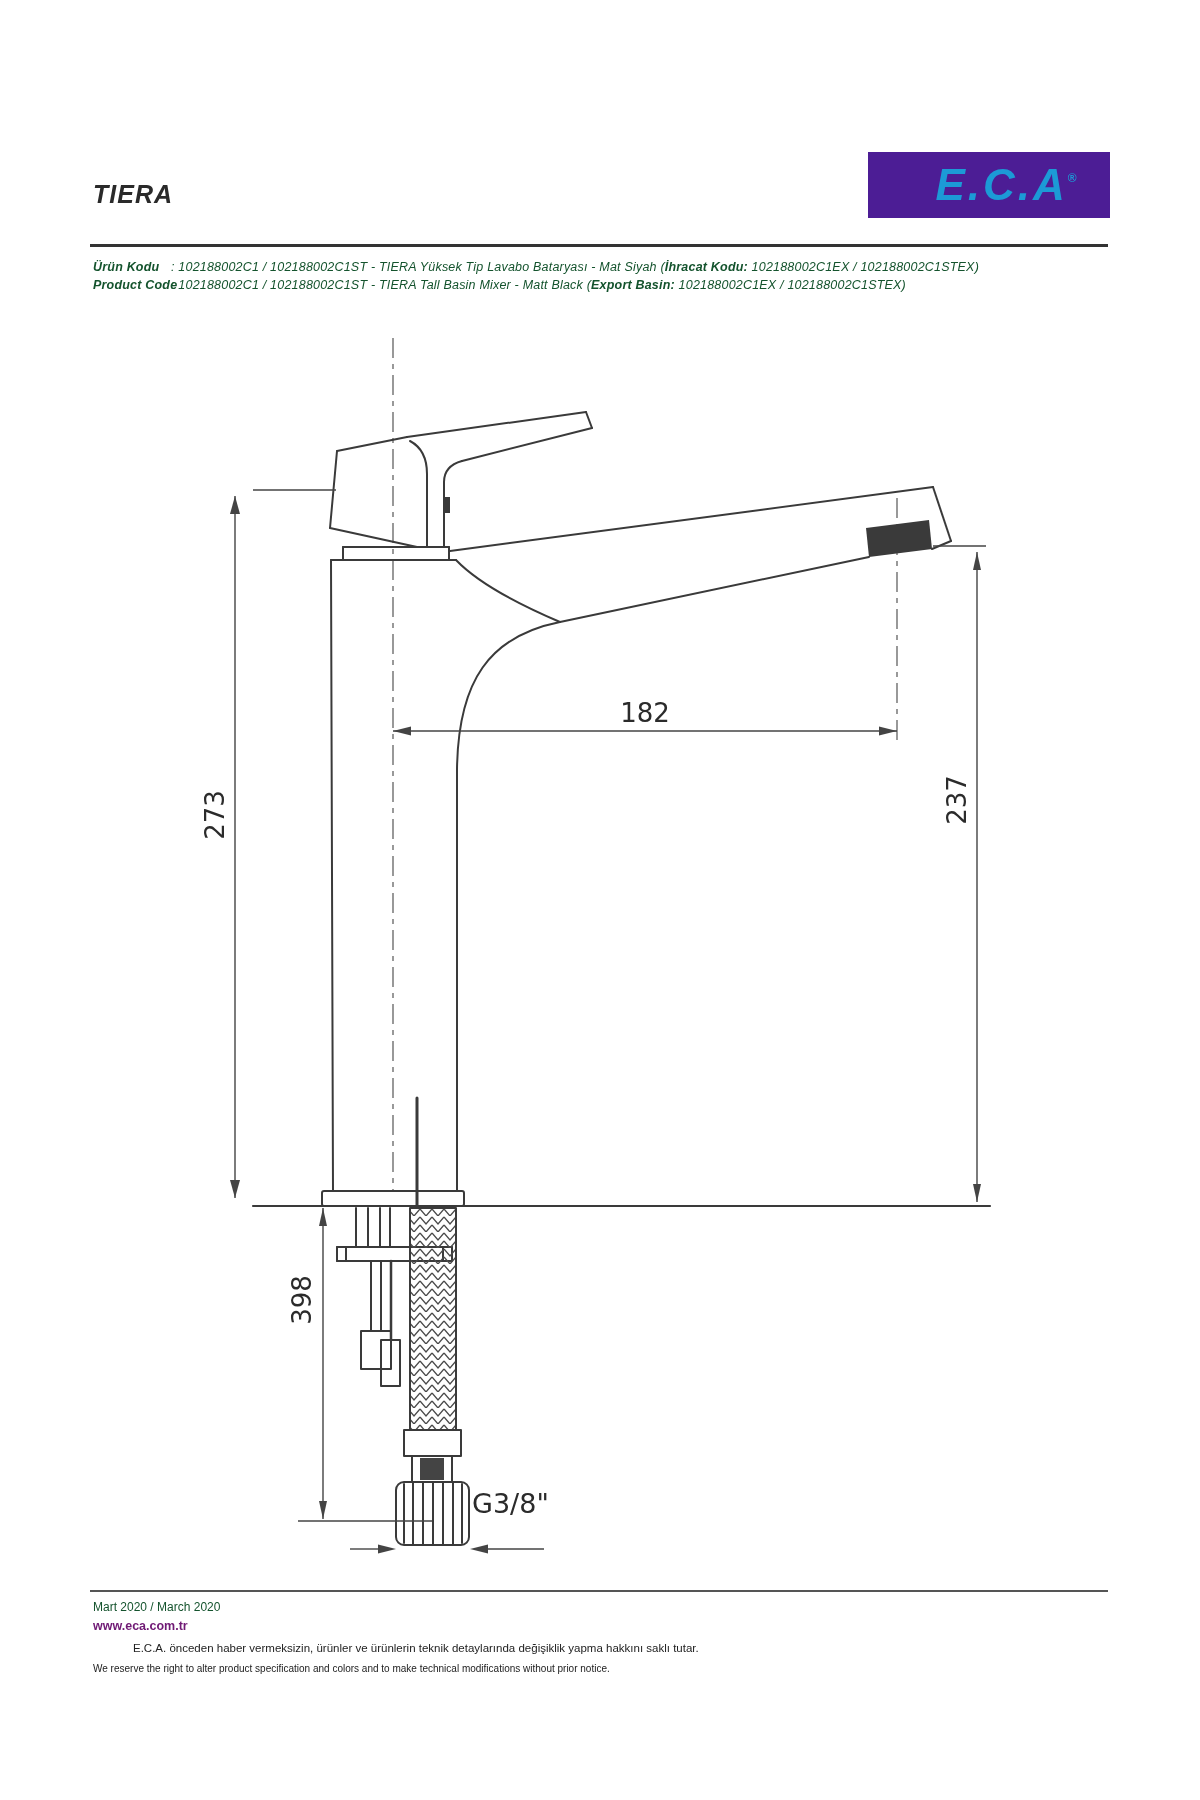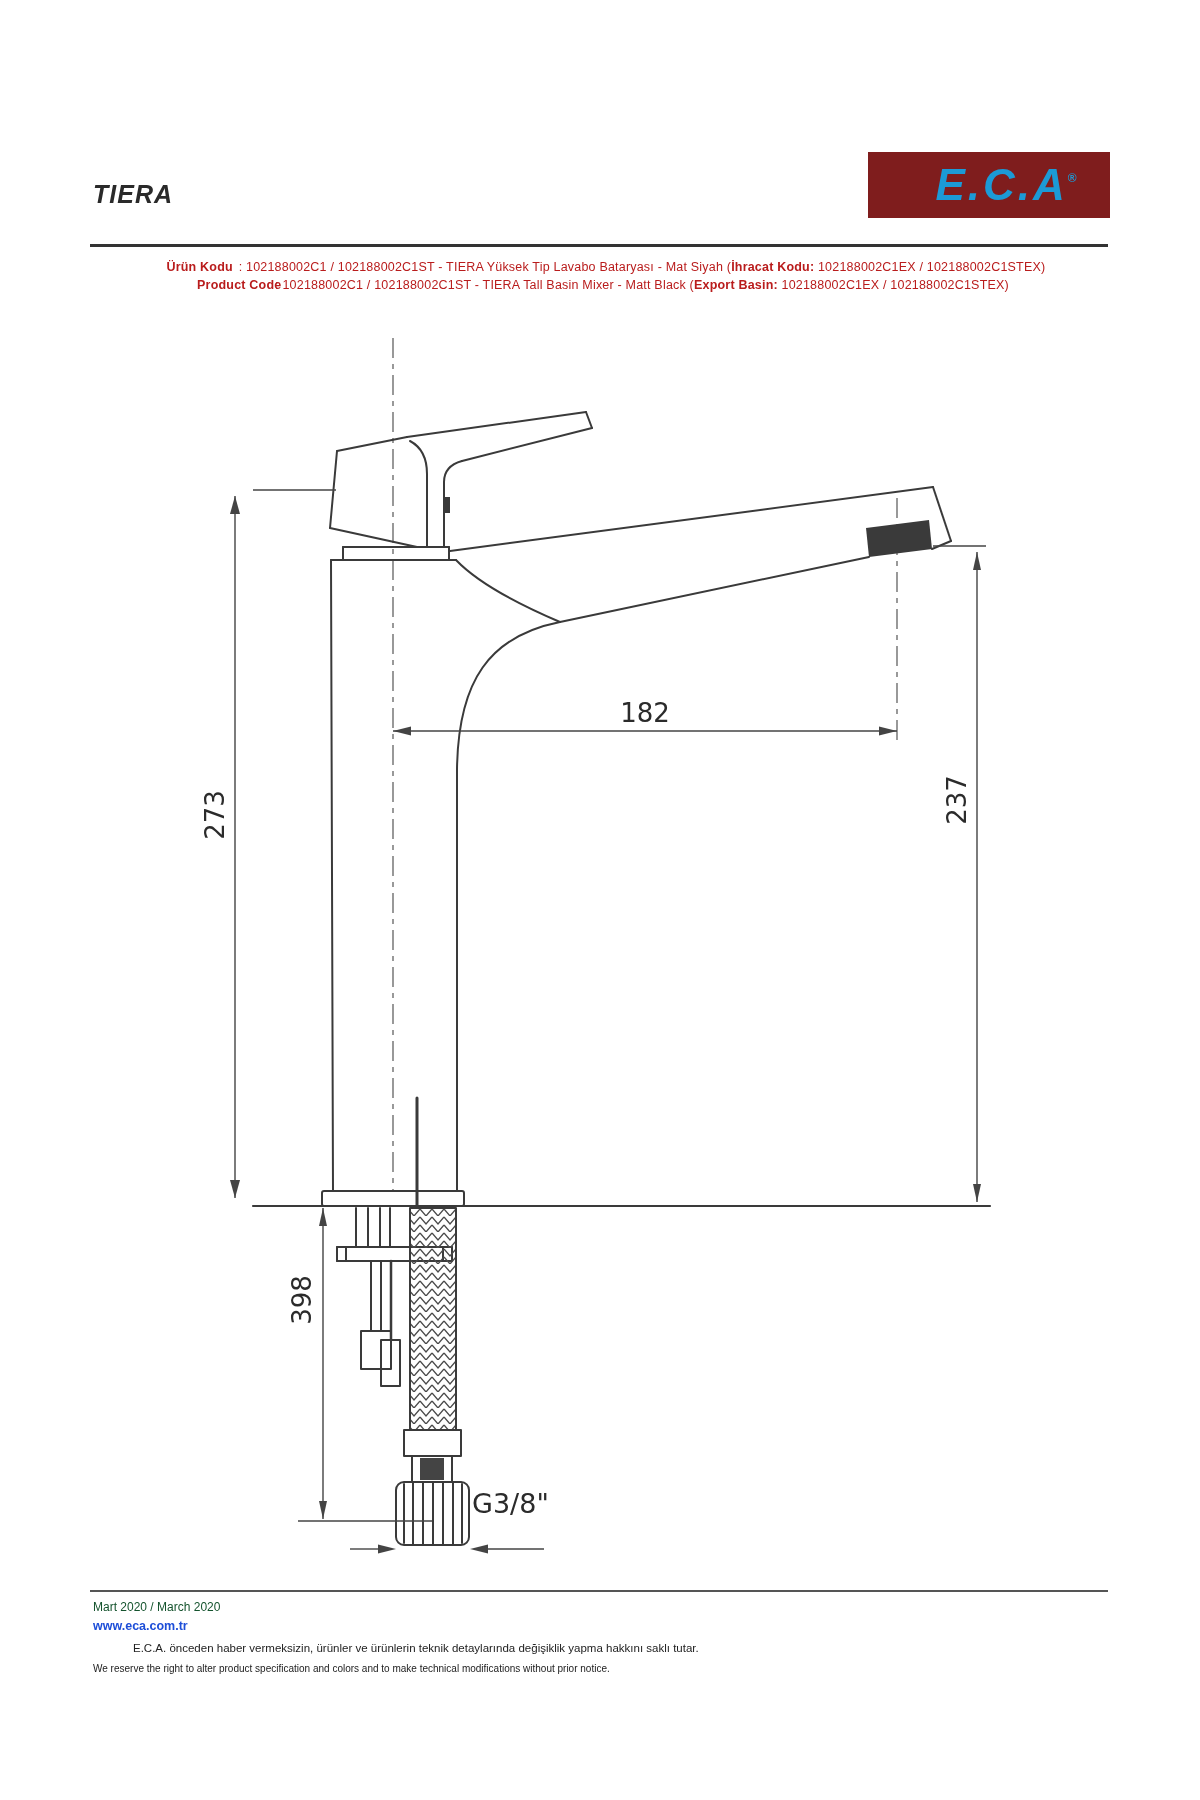--- a/index.html
+++ b/index.html
@@ -16,32 +16,32 @@
   .title-rule{left:90px;top:244px;width:1018px;height:3px;background:#333;}
   .eca-box{
     left:868px;top:152px;width:242px;height:66px;background:#e1e2e3;
     display:flex;align-items:center;justify-content:center;padding-left:34px;box-sizing:border-box;
   }
   .eca-text{
     font-size:44px;font-weight:bold;font-style:italic;letter-spacing:3px;
     color:#1c9ad6;line-height:1;
   }
   .eca-reg{font-size:12px;font-weight:bold;font-style:normal;vertical-align:18px;letter-spacing:0;}
-  .codes{left:93px;top:258px;width:1020px;color:#b91c1c;text-align:center;}
+  .codes{left:93px;top:258px;width:1020px;font-style:italic;color:#14532d;}
   .code-line{font-size:12.5px;line-height:18px;letter-spacing:0.2px;white-space:nowrap;}
   .code-label{display:inline-block;width:78px;font-weight:bold;}
   .code-bold{font-weight:bold;}
   .note-line{font-size:12px;line-height:18px;letter-spacing:0.2px;}
   
   svg.drawing{left:0;top:0;width:1200px;height:1800px;}
   .dimtext{font-family:"DejaVu Sans", sans-serif;}
   
   .footer-rule{left:90px;top:1590px;width:1018px;height:2px;background:#555;}
   .f-date{left:93px;top:1600px;font-size:12px;color:#14532d;}
-  .f-web{left:93px;top:1619px;font-size:12.5px;font-weight:bold;color:#1d4ed8;cursor:pointer;}
+  .f-web{left:93px;top:1619px;font-size:12.5px;font-weight:bold;color:#701a75;cursor:pointer;}
   .f-tr{left:93px;top:1642px;font-size:11.5px;color:#222;padding-left:40px;}
   .f-en{left:93px;top:1663px;font-size:10px;color:#222;text-align:center;}
   .elginkan{left:878px;top:1598px;display:flex;align-items:center;}
   .elg-bars{display:flex;flex-direction:column;margin-right:12px;transform:skewX(-15deg);}
   .elg-bar{width:42px;height:9px;margin:2px 0;}
   .elg-text{font-size:40px;font-weight:bold;font-style:italic;line-height:1;}
 </style>
 </head>
 <body>
 
@@ -160,21 +160,21 @@
       <text x="645" y="722" text-anchor="middle">182</text>
       <text text-anchor="middle" transform="translate(966,800) rotate(-90)">237</text>
       <text text-anchor="middle" transform="translate(311,1300) rotate(-90)">398</text>
       <text x="472" y="1513" font-size="27">G3/8"</text>
     </g>
   </svg>
 
   <div class="abs title">TIERA</div>
   <div class="abs title-rule"></div>
 
-  <div class="abs eca-box" style="background: #7f1d1d;">
+  <div class="abs eca-box" style="background: #4c1d95;">
     <div class="eca-text" style="color: rgb(28, 154, 214);"><span>E.C.A</span><span class="eca-reg">®</span></div>
   </div>
 
   <div class="abs codes">
     <div class="code-line"><span class="code-label">Ürün Kodu</span><span>: </span><span>102188002C1 / 102188002C1ST - TIERA Yüksek Tip Lavabo Bataryası - Mat Siyah (</span><span class="code-bold">İhracat Kodu:</span><span> 102188002C1EX / 102188002C1STEX)</span></div>
     <div class="code-line"><span class="code-label">Product Code</span><span>: </span><span>102188002C1 / 102188002C1ST - TIERA Tall Basin Mixer - Matt Black (</span><span class="code-bold">Export Basin:</span><span> 102188002C1EX / 102188002C1STEX)</span></div>
   </div>
 
   <div class="abs footer-rule"></div>
   <div class="abs f-date">Mart 2020 / March 2020</div>

